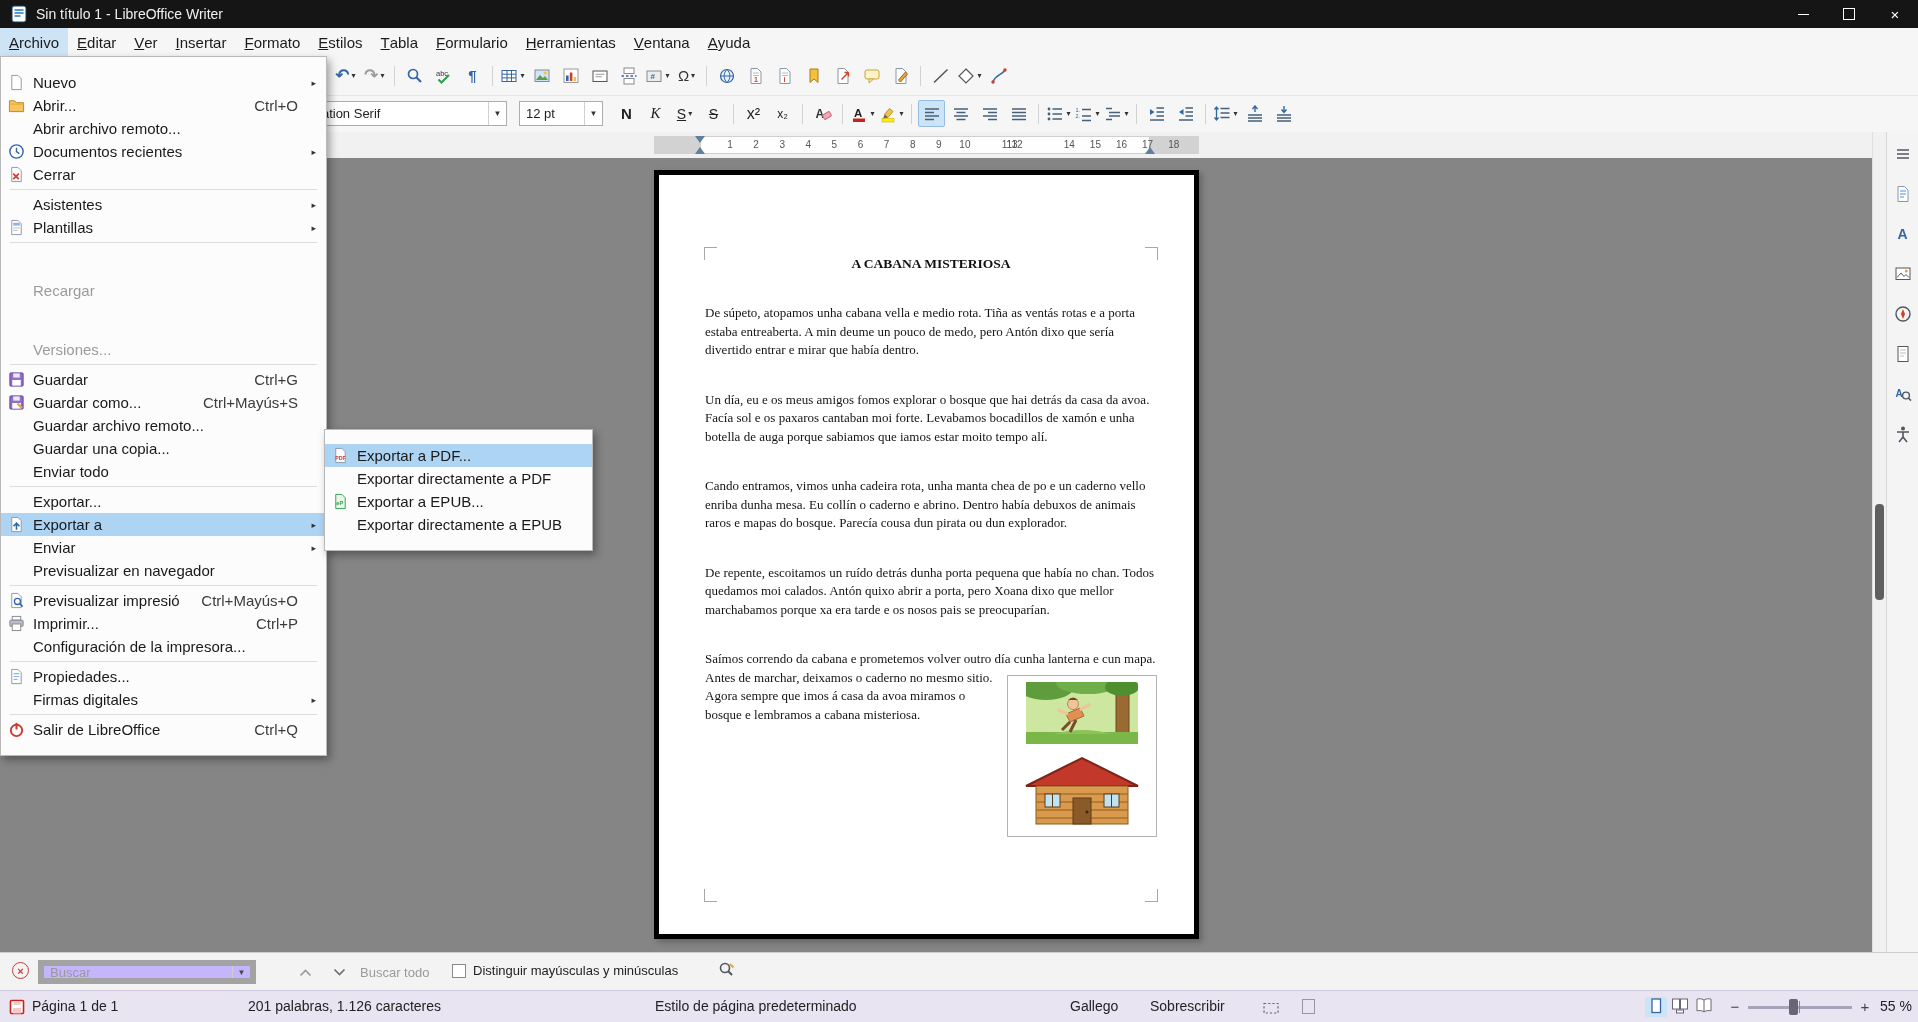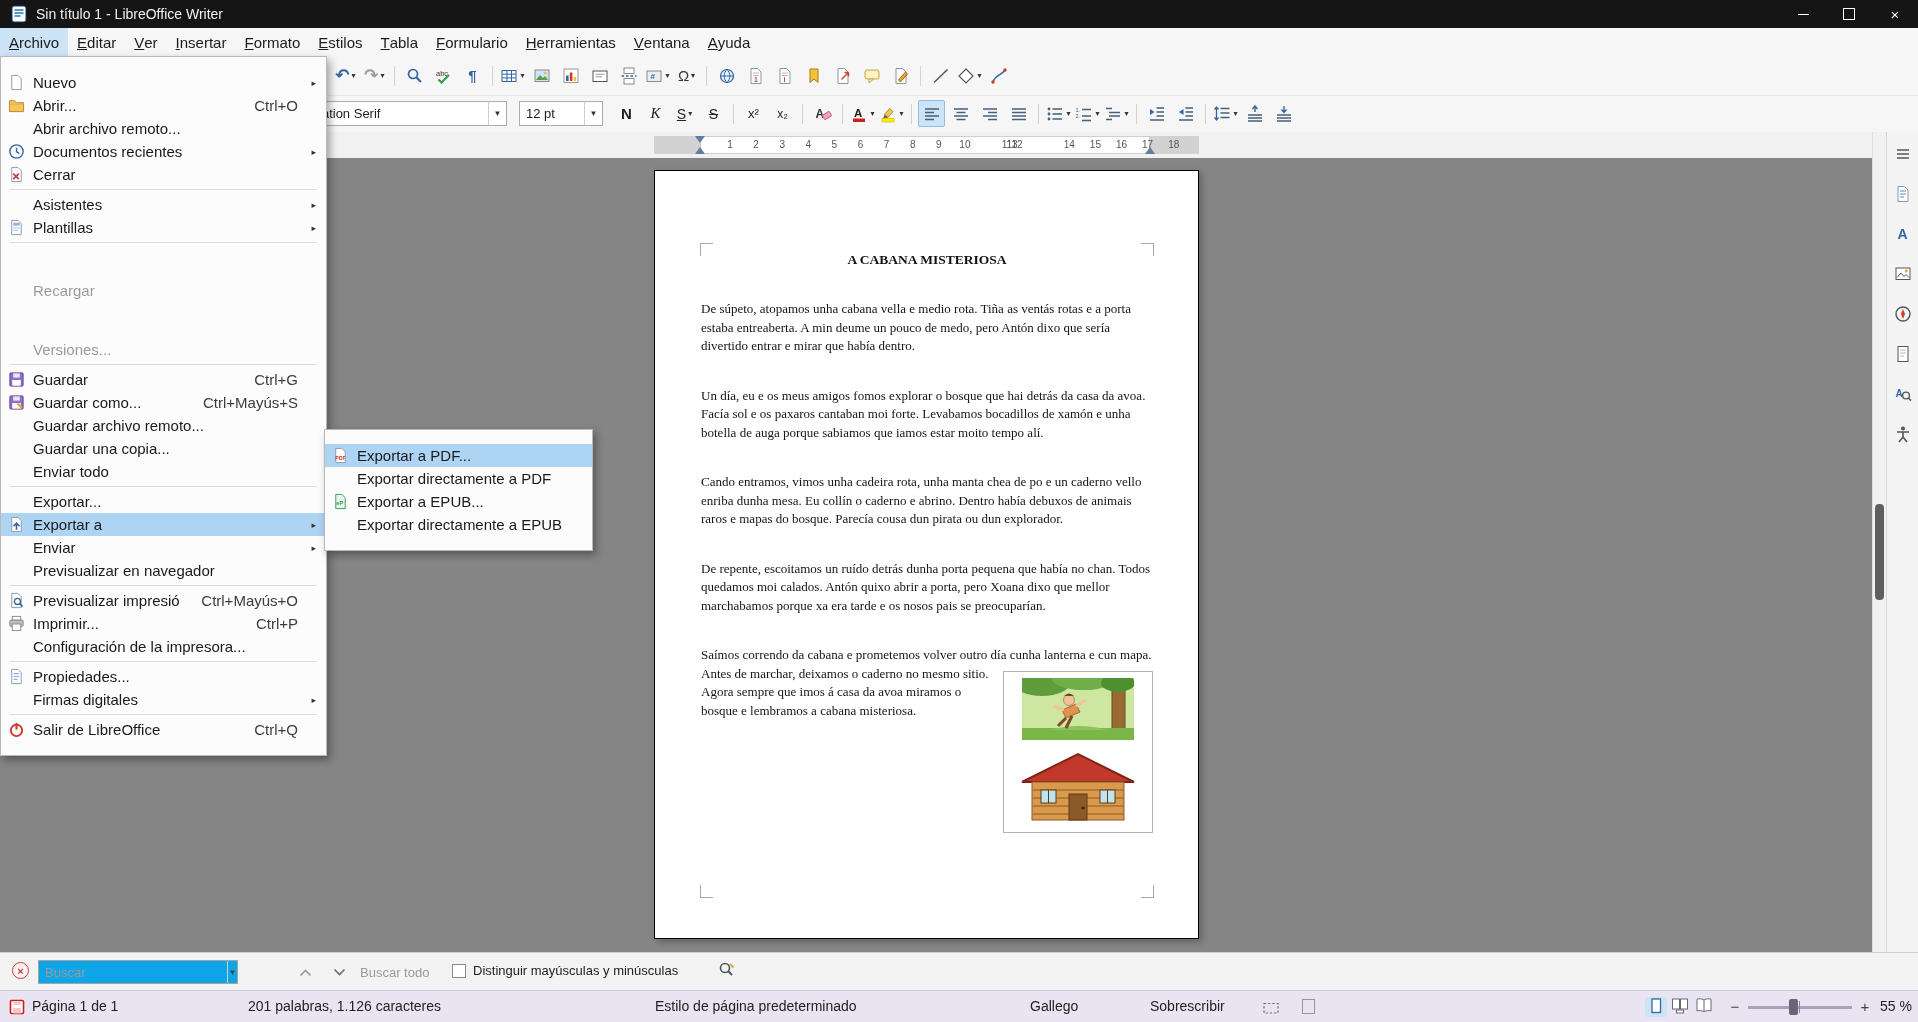--- a/index.html
+++ b/index.html
@@ -52,21 +52,21 @@
   #ruler .pg-text{position:absolute;left:700px;top:4px;width:450px;height:18px;background:#fefefe;border:1px solid #cfcfcf;box-sizing:border-box;}
   .ruler-num{position:absolute;top:7px;font-size:10px;color:#555;transform:translateX(-50%);}
   .ind-marker{position:absolute;width:0;height:0;}
   .ind-top{left:695px;top:4px;border-left:5px solid transparent;border-right:5px solid transparent;border-top:7px solid #5f7f9f;}
   .ind-bottom{left:695px;top:15px;border-left:5px solid transparent;border-right:5px solid transparent;border-bottom:7px solid #5f7f9f;}
   .ind-right{left:1145px;top:15px;border-left:5px solid transparent;border-right:5px solid transparent;border-bottom:7px solid #5f7f9f;}
 
   
   #doc-area{left:0;top:158px;width:1872px;height:794px;background:#858585;overflow:hidden;}
   #page{position:absolute;left:654px;top:12px;width:545px;height:769px;background:#ffffff;
-        border:1px solid #000000;box-shadow:3px 3px 6px rgba(0,0,0,.25);box-sizing:border-box;}
+        border:5px solid #000000;box-shadow:3px 3px 6px rgba(0,0,0,.25);box-sizing:border-box;}
   #doc-textarea{position:absolute;left:46px;top:73px;width:452px;height:653px;}
   .cm{position:absolute;width:12px;height:12px;border:0 solid #a8a8a8;}
   .cm.tl{left:-1px;top:-1px;border-top-width:1px;border-left-width:1px;}
   .cm.tr{right:-1px;top:-1px;border-top-width:1px;border-right-width:1px;}
   .cm.bl{left:-1px;bottom:-1px;border-bottom-width:1px;border-left-width:1px;}
   .cm.br{right:-1px;bottom:-1px;border-bottom-width:1px;border-right-width:1px;}
   #doc-title{font-family:"Liberation Serif","DejaVu Serif",serif;font-weight:bold;font-size:13.5px;
              text-align:center;color:#111;margin:8px 0 32px 0;}
   .doc-p{font-family:"Liberation Serif","DejaVu Serif",serif;font-size:13px;line-height:18.5px;
          color:#141414;margin:0 0 31px 0;text-align:left;}
@@ -95,21 +95,21 @@
   .menu-row .sc{color:#3c3c3c;margin-left:14px;}
   .menu-row .arr{width:10px;font-size:9px;color:#333;text-align:right;}
   .menu-row.disabled{color:#9b9b9b;margin-top:36px;}
   .menu-row.hl{background:#aed4f4;}
   .menu-sep{height:1px;background:#dcdcdc;margin:3px 9px;}
 
   
   #find-bar{left:0;top:952px;width:1918px;height:38px;background:#f3f3f3;border-top:1px solid #cfcfcf;box-sizing:border-box;}
   #find-close{position:absolute;left:12px;top:9px;width:17px;height:17px;border:1.5px solid #cc3b33;border-radius:50%;
               color:#cc3b33;display:flex;align-items:center;justify-content:center;font-size:11px;font-weight:bold;box-sizing:border-box;}
-  #find-input-wrap{position:absolute;left:38px;top:7px;width:200px;height:24px;background:#0ea5e9;border:1px solid #a3a3a3;
+  #find-input-wrap{position:absolute;left:38px;top:7px;width:218px;height:24px;background:#c4b5fd;border:6px solid #a3a3a3;
                    display:flex;box-sizing:border-box;}
   #find-input{flex:1;border:0;outline:0;font-size:13px;padding:0 6px;font-family:inherit;background:transparent;}
   #find-input::placeholder{color:#9a9a9a;}
   #find-input-wrap .cdd{width:17px;border-left:1px solid #cfcfcf;display:flex;align-items:center;justify-content:center;font-size:8px;color:#444;}
   .find-nav{position:absolute;top:7px;width:26px;height:24px;display:flex;align-items:center;justify-content:center;}
   #find-all{position:absolute;left:360px;top:12px;font-size:13px;color:#9a9a9a;}
   #match-case-wrap{position:absolute;left:452px;top:10px;display:flex;align-items:center;gap:7px;font-size:13px;color:#222;}
   #match-case-box{width:14px;height:14px;background:#fff;border:1px solid #8a8a8a;box-sizing:border-box;}
   #find-replace-btn{position:absolute;left:714px;top:7px;width:26px;height:24px;display:flex;align-items:center;justify-content:center;}
 
@@ -437,21 +437,21 @@
       </span>
       <span class="tbtn">
         <span class="glyph" style="color: rgb(34, 34, 34); font-size: 14px; text-decoration: underline;">S</span>
         <span class="dd">▾</span>
       </span>
       <span class="tbtn">
         <span class="glyph" style="color: rgb(34, 34, 34); font-size: 14px; text-decoration: line-through;">S</span>
       </span>
       <span class="tsep"></span>
       <span class="tbtn">
-        <span class="glyph" style="color: rgb(34, 34, 34); font-size: 13px;">x²</span>
+        <span class="glyph" style="color: rgb(34, 34, 34); font-size: 16px;">x²</span>
       </span>
       <span class="tbtn">
         <span class="glyph" style="color: rgb(34, 34, 34); font-size: 12px;">x₂</span>
       </span>
       <span class="tsep"></span>
       <span class="tbtn">
         <span class="glyph">
           <svg width="18" height="18" viewBox="0 0 18 18">
             <text x="1.5" y="13" font-size="12" font-weight="bold" fill="#333">A</text>
             <rect x="9" y="8" width="8" height="5" rx="1" fill="#f4a6b8" stroke="#c77088" transform="rotate(-32 13 10.5)"></rect>
@@ -1028,21 +1028,21 @@
 
 <div id="status-bar" class="abs">
   <span id="sb-mod"><span class="glyph"><svg width="18" height="18" viewBox="0 0 18 18">
           <rect x="2.5" y="2.5" width="13" height="13" rx="1" fill="#fff" stroke="#c9211e" stroke-width="1.6"></rect>
           <rect x="5.5" y="3" width="7" height="4" fill="#f3c8c6"></rect>
           <rect x="5" y="10" width="8" height="5.5" fill="#f3c8c6"></rect>
         </svg></span></span>
   <span class="sb-text" style="left:32px;">Página 1 de 1</span>
   <span class="sb-text" style="left:248px;">201 palabras, 1.126 caracteres</span>
   <span class="sb-text" style="left:655px;">Estilo de página predeterminado</span>
-  <span class="sb-text" style="left:1030px;text-align:center;">Gallego</span>
+  <span class="sb-text" style="left:1070px;text-align:center;">Gallego</span>
   <span class="sb-text" style="left:1150px;">Sobrescribir</span>
   <span id="sb-selmode"><span class="glyph"><svg width="18" height="18" viewBox="0 0 18 18">
           <rect x="2" y="4.5" width="14" height="9.5" fill="none" stroke="#6a6478" stroke-dasharray="2.2,2" stroke-width="1.2"></rect>
         </svg></span></span>
   <span id="sb-sig"></span>
   <span class="view-ic active" style="left:1645px;">
       <span class="glyph"><svg width="18" height="18" viewBox="0 0 18 18">
           <rect x="5" y="2" width="8.5" height="13.5" fill="#fff" stroke="#3465a4" stroke-width="1.3"></rect>
         </svg></span>
     </span>

